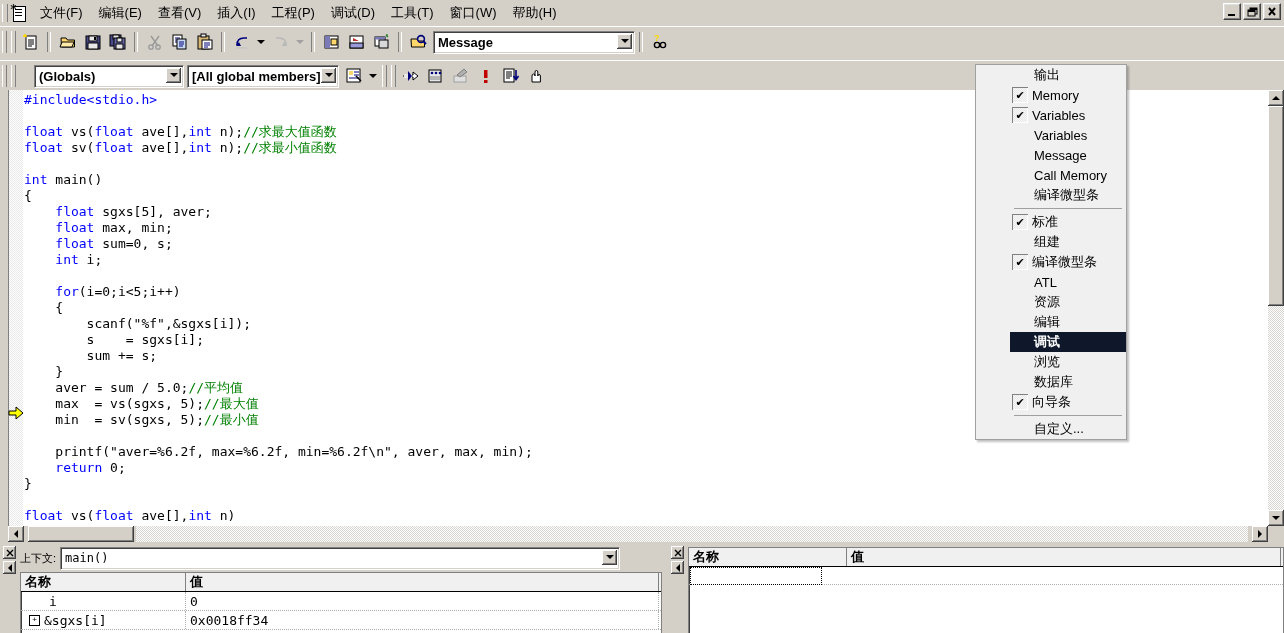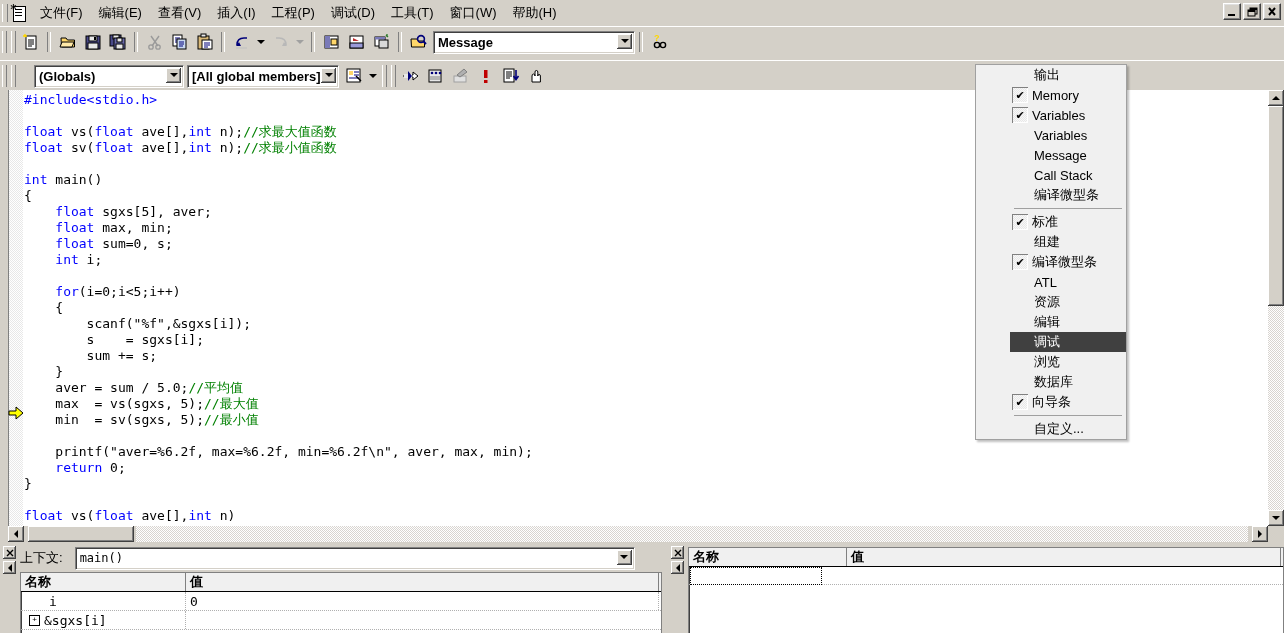--- a/index.html
+++ b/index.html
@@ -92,35 +92,35 @@
   
   .popup{position:absolute;left:975px;top:64px;width:116px;background:#f0f0f0;
     border:1px solid #a0a0a0;box-shadow:2px 2px 2px rgba(0,0,0,.25);z-index:50;padding-left:34px;}
   .pm{height:20px;display:flex;align-items:center;font-size:13px;color:#000;cursor:default;}
   .pm .chk{width:20px;text-align:center;font-size:12px;color:#000;}
   .pm .chkbox{width:16px;height:16px;margin-left:2px;
      background:repeating-conic-gradient(#e8e8e8 0% 25%, #f8f8f8 0% 50%) 0 0/2px 2px;
      box-shadow:inset 1px 1px 0 #808080, inset -1px -1px 0 #fff;
      display:flex;align-items:center;justify-content:center;font-size:11px;line-height:11px;}
   .pm .lbl{padding-left:4px;}
-  .pm.sel{background:#404040;color:#fff;}
+  .pm.sel{background:#0f172a;color:#fff;font-weight:bold;}
   .pm.sel .lbl{color:#fff;}
   .pmsep{height:1px;margin:3px 4px;background:#a0a0a0;}
 
   
   .bottom{position:absolute;left:0;top:542px;width:1284px;height:91px;background:#d4d0c8;}
   .pane{position:absolute;top:2px;height:89px;background:#d4d0c8;}
   .pane-l{left:0;width:666px;}
   .pane-r{left:668px;width:616px;}
   .panebtns{position:absolute;left:3px;top:2px;width:13px;}
   .pbtn{width:13px;height:13px;background:#d4d0c8;margin-bottom:2px;
     box-shadow:inset -1px -1px 0 #404040, inset 1px 1px 0 #fff, inset -2px -2px 0 #808080, inset 2px 2px 0 #d4d0c8;
     display:flex;align-items:center;justify-content:center;font-size:8px;line-height:8px;font-weight:bold;}
   .ctxrow{position:absolute;left:20px;top:3px;display:flex;align-items:center;height:22px;}
-  .ctxlabel{font-size:13px;color:#000;margin-right:12px;white-space:nowrap;}
+  .ctxlabel{font-size:11px;color:#000;margin-right:4px;white-space:nowrap;}
   .grid{position:absolute;background:#fff;border:1px solid #808080;
     box-shadow:inset 1px 1px 0 #404040;}
   .ghead{display:flex;height:18px;background:#f0f0f0;border-bottom:1px solid #000;}
   .gh{font-size:13px;font-weight:bold;color:#000;padding-left:4px;
      border-right:1px solid #808080;display:flex;align-items:center;box-sizing:border-box;}
   .grow{display:flex;height:18px;font-family:"DejaVu Sans Mono","Liberation Mono",monospace;font-size:13px;
      border-bottom:1px dotted #b0b0b0;}
   .gc{padding-left:4px;border-right:1px dotted #b0b0b0;display:flex;align-items:center;box-sizing:border-box;color:#000;}
   .gc.exp{padding-left:2px;}
   .expbox{display:inline-block;width:9px;height:9px;border:1px solid #000;background:#fff;
@@ -428,21 +428,21 @@
       <div class="pm">
         <span class="chk"></span>
         <span class="lbl">Variables</span>
       </div>
       <div class="pm">
         <span class="chk"></span>
         <span class="lbl">Message</span>
       </div>
       <div class="pm">
         <span class="chk"></span>
-        <span class="lbl">Call Stack</span>
+        <span class="lbl">Call Memory</span>
       </div>
       <div class="pm">
         <span class="chk"></span>
         <span class="lbl">编译微型条</span>
       </div>
       <div class="pmsep"></div>
       <div class="pm">
         <span class="chkbox">✔</span>
         <span class="lbl">标准</span>
       </div>
@@ -520,20 +520,21 @@
         </div>
         <div class="grow">
           <div class="gc" style="width:165px;padding-left:28px;">i</div>
           <div class="gc" style="width:473px">0</div>
         </div>
         <div class="grow">
           <div class="gc exp" style="width:165px;padding-left:8px;">
             <span class="expbox">+</span>
             <span>&amp;sgxs[i]</span>
           </div>
+          <div class="gc" style="width:473px">0x0018ff34</div>
         </div>
       </div>
     </div>
 
     <div class="pane pane-r">
       <div class="panebtns">
         <div class="pbtn">
           <svg width="8" height="8" viewBox="0 0 8 8">
               <path d="M1,1 L7,7 M7,1 L1,7" stroke="#000" stroke-width="1.4"></path>
             </svg>

